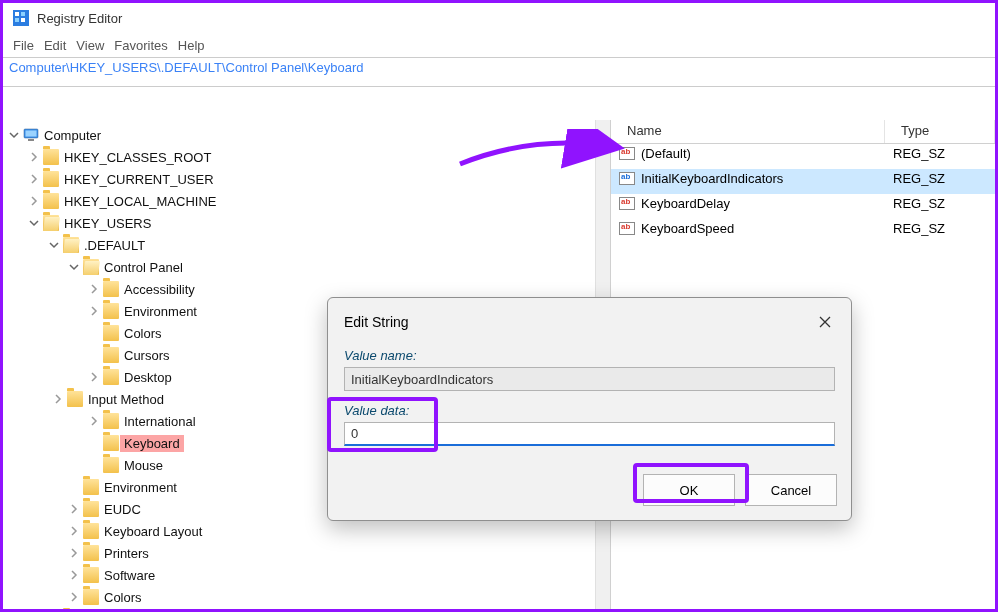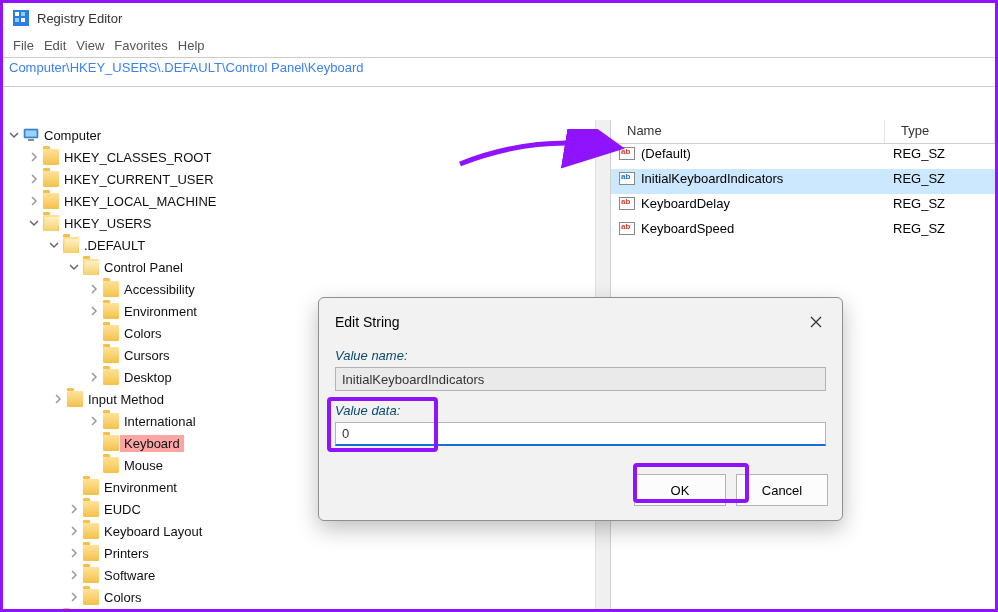--- a/index.html
+++ b/index.html
@@ -42,21 +42,21 @@
 .reg-icon::before { content: "ab"; font-size: 8px; font-weight: bold; color: #d93b30; position: absolute; top: -1px; left: 1px; }
 .reg-icon.blue::before { color: #1a6dd9; }
 
 .folder { width: 16px; height: 12px; background: linear-gradient(#ffe39a,#f3c14b); border-radius: 1px; position: relative; display: inline-block; }
 .folder::before { content: ""; position: absolute; top: -3px; left: 0; width: 7px; height: 3px; background: #f3c14b; border-radius: 1px 1px 0 0; }
 .folder.open { background: linear-gradient(#ffe39a,#e9b33a); }
 .folder.open::after { content: ""; position: absolute; inset: 2px 0 0 1px; background: linear-gradient(#fff1c3,#f5cf6d); transform: skewX(-8deg); border-radius: 1px; }
 
 .computer-icon svg, .app-icon svg { display: block; }
 
-.dialog { position: absolute; left: 315px; top: 294px; width: 525px; height: 224px; background: #f2f2f2; border: 1px solid #8f8f8f; border-radius: 6px; box-shadow: 0 8px 22px rgba(0,0,0,0.25); }
+.dialog { position: absolute; left: 324px; top: 294px; width: 525px; height: 224px; background: #f2f2f2; border: 1px solid #8f8f8f; border-radius: 6px; box-shadow: 0 8px 22px rgba(0,0,0,0.25); }
 .dialog-title { display: flex; justify-content: space-between; align-items: center; padding: 10px 12px 6px 16px; }
 .dialog-title .txt { font-size: 14px; }
 .dialog-title .close { width: 28px; height: 28px; display: flex; align-items: center; justify-content: center; border-radius: 4px; }
 .dialog-body { padding: 6px 16px 0 16px; }
 .field-label { font-size: 13px; color: #0c4a6e; margin-bottom: 4px; font-style: italic; }
 .ro-input { width: 100%; height: 24px; border: 1px solid #b3b3b3; background: #eaeaea; padding: 2px 6px; color: #333; margin-bottom: 12px; }
 .input { width: 100%; height: 24px; border: 1px solid #b3b3b3; border-bottom: 2px solid #1a6dd9; background: #fff; padding: 2px 6px; color: #333; }
 .dialog-buttons { position: absolute; right: 14px; bottom: 14px; display: flex; gap: 10px; }
 .btn { width: 92px; height: 32px; border: 1px solid #b3b3b3; background: #fcfcfc; font-size: 13px; display: flex; align-items: center; justify-content: center; cursor: default; }
 

